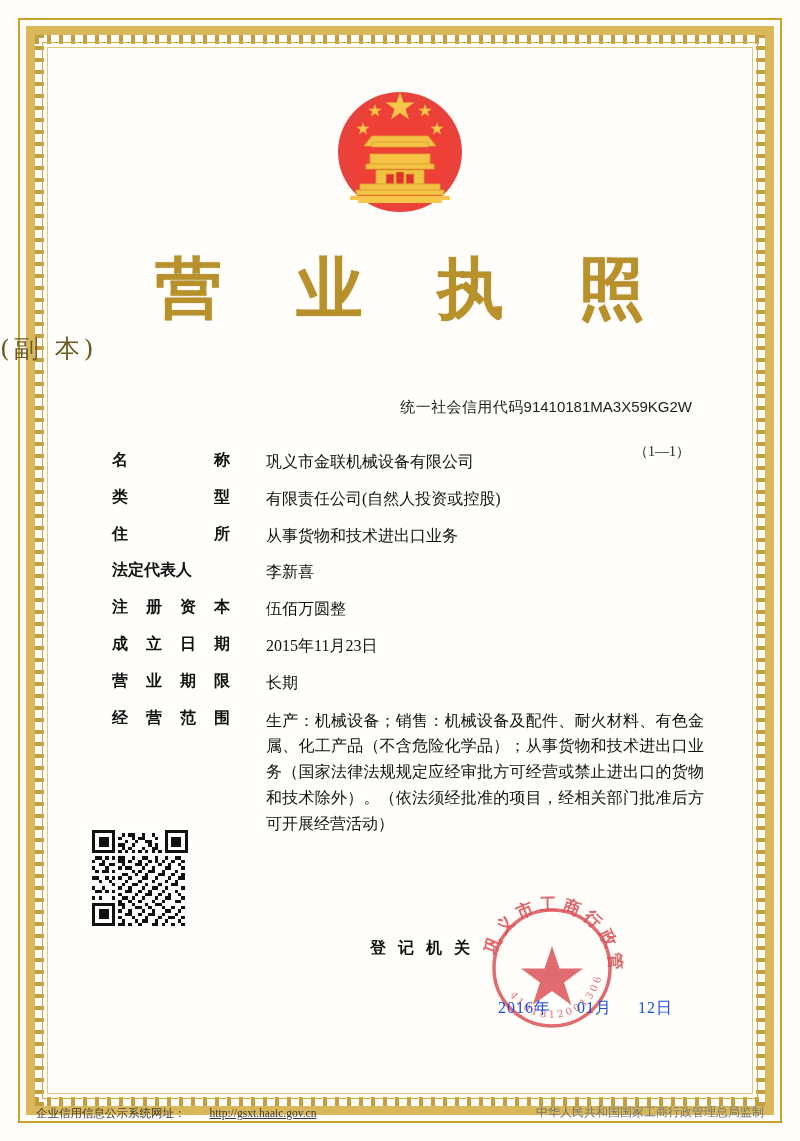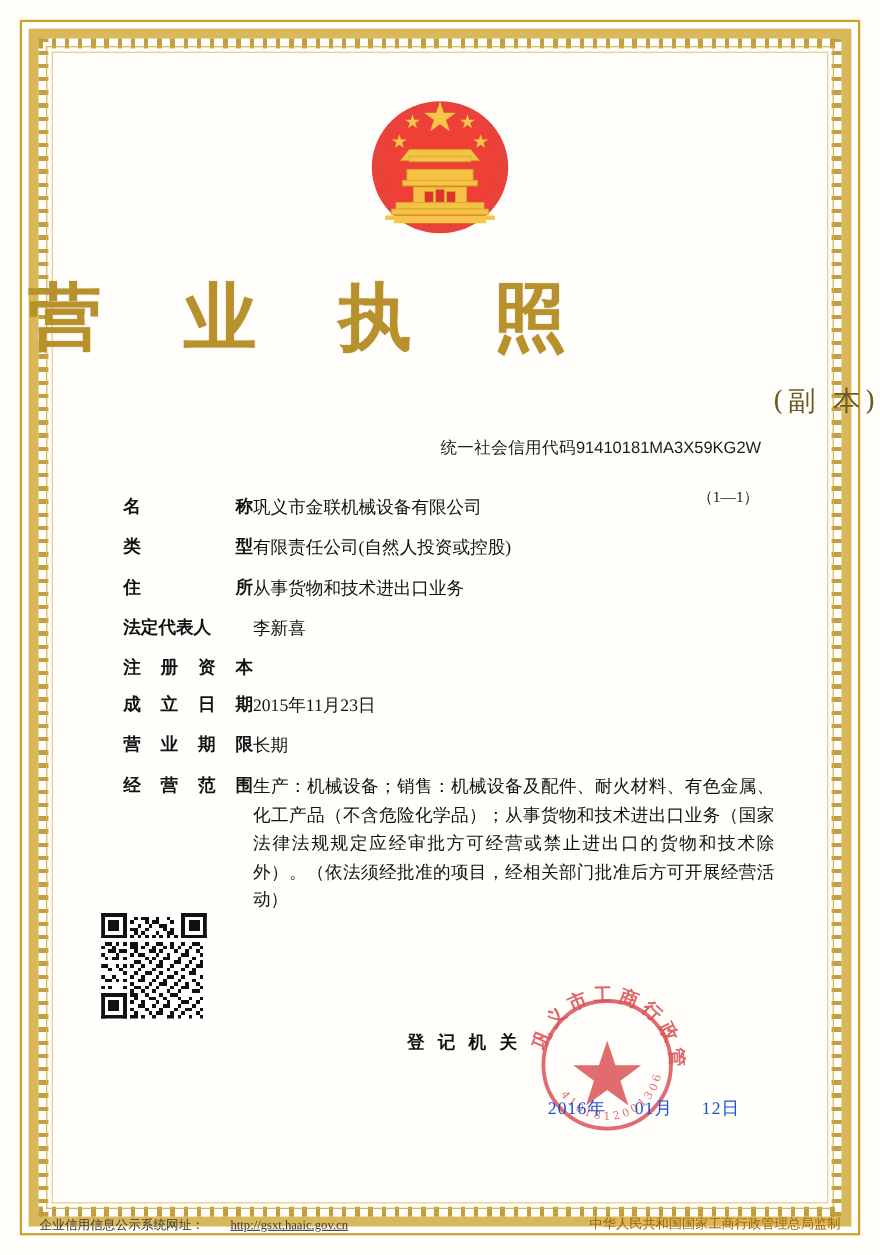--- a/index.html
+++ b/index.html
@@ -80,35 +80,35 @@
     display: flex;
     justify-content: center;
   }
 
   
   .title {
     position: absolute;
     left: 0;
     right: 0;
     top: 244px;
-    text-align: left;
+    text-align: center;
     font-size: 66px;
     letter-spacing: 26px;
     text-indent: 26px;
     font-weight: bold;
     color: #b8912a;
     font-family: "DejaVu Serif", "Liberation Serif", serif;
     text-shadow: 0 0 1px #8d6b12;
   }
   .subtitle {
     position: absolute;
     left: 0;
     right: 0;
-    top: 348px;
-    text-align: right;
+    top: 332px;
+    text-align: left;
     font-size: 25px;
     letter-spacing: 4px;
     color: #6c5a22;
     font-family: "DejaVu Serif", "Liberation Serif", serif;
   }
 
   
   .credit-code {
     position: absolute;
     right: 108px;
@@ -151,25 +151,25 @@
     color: #111;
     letter-spacing: 0;
     display: flex;
     justify-content: space-between;
   }
   .row-value {
     font-size: 16px;
     color: #111;
     line-height: 1.55;
     flex: 1;
+    margin-left: 36px;
   }
   .row-value.multi {
     text-align: justify;
     line-height: 1.62;
-    font-family: Liberation Mono, monospace;
   }
 
   
   .qr {
     position: absolute;
     left: 92px;
     top: 830px;
     width: 96px;
     height: 96px;
   }
@@ -211,21 +211,21 @@
     bottom: 20px;
     font-size: 11.5px;
     color: #3a3a3a;
   }
   .footer-left .url { text-decoration: underline; margin-left: 24px; }
   .footer-right {
     position: absolute;
     right: 36px;
     bottom: 20px;
     font-size: 12px;
-    color: #a16207;
+    color: #737373;
     margin-top: 12px;
   }
 </style>
 </head>
 <body>
 
 <div class="page">
 
   <div class="border-outer"></div>
   <div class="border-mid"></div>
@@ -308,20 +308,21 @@
       <div class="row-value">李新喜</div>
     </div>
 
     <div class="row">
       <div class="row-label">
           <span>注</span>
           <span>册</span>
           <span>资</span>
           <span>本</span>
         </div>
+      <div class="row-value">伍佰万圆整</div>
     </div>
 
     <div class="row">
       <div class="row-label">
           <span>成</span>
           <span>立</span>
           <span>日</span>
           <span>期</span>
         </div>
       <div class="row-value">2015年11月23日</div>

